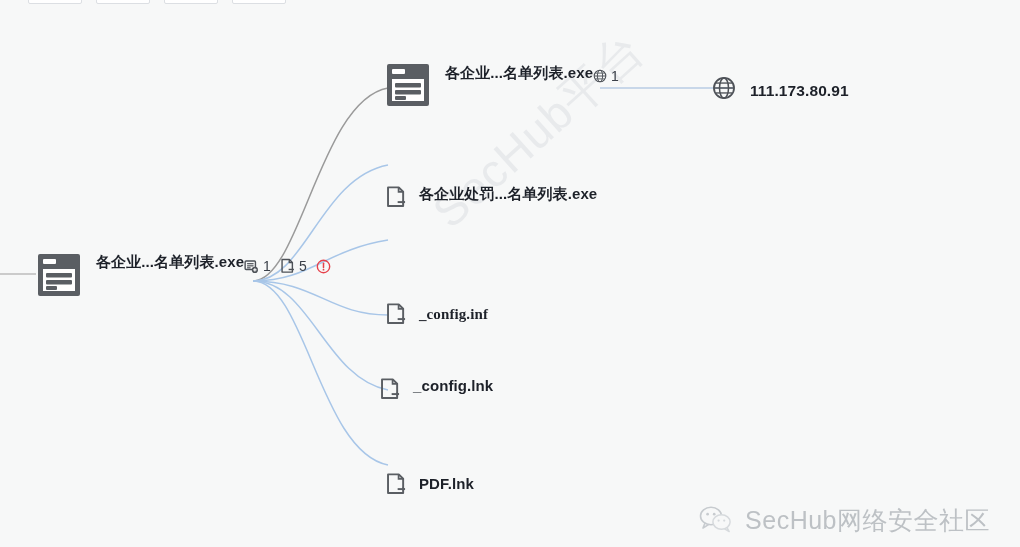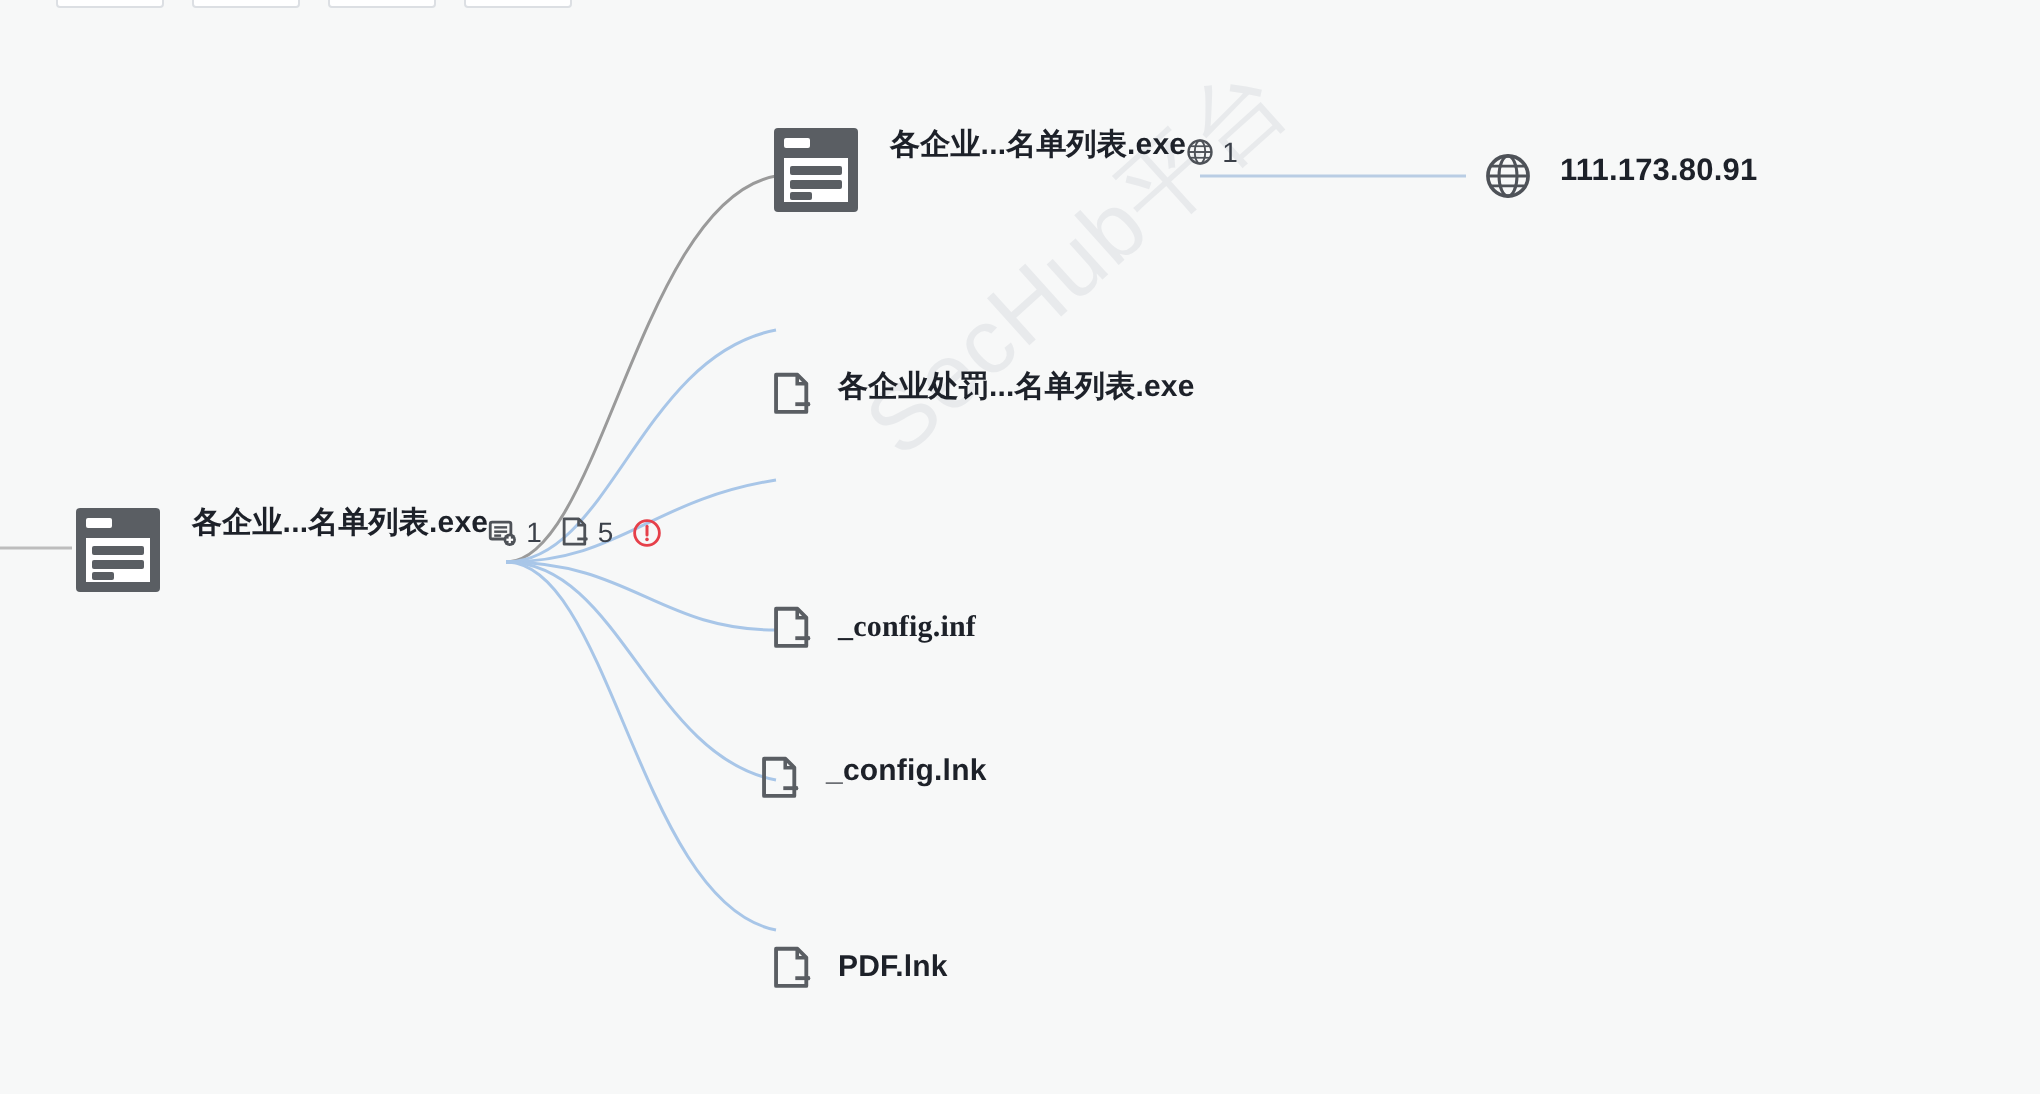--- a/index.html
+++ b/index.html
@@ -104,23 +104,23 @@
 
   #node-child-1 { left: 385px; top: 152px; align-items: flex-start; margin-top: 33px; }
   #node-child-2 { left: 385px; top: 227px; align-items: center; }
   #node-child-3 { left: 385px; top: 302px; align-items: center; font-family: Liberation Serif, serif; }
   #node-child-4 { left: 379px; top: 377px; }
   #node-child-5 { left: 385px; top: 472px; align-items: center; }
   .leaf .node-body { margin-left: 12px; }
 
   
   #node-ip {
-    left: 742px;
+    left: 712px;
     top: 76px;
-    align-items: flex-start;
+    align-items: flex-end;
   }
   #node-ip .node-body { margin-left: 14px; }
   #node-ip .node-label { font-size: 15.5px; }
 
   
   .wm-diagonal {
     position: absolute;
     left: 420px;
     top: 196px;
     font-size: 46px;
@@ -303,14 +303,27 @@
       <ellipse cx="8" cy="8" rx="3" ry="6.7" fill="none" stroke="#4e5258" stroke-width="1"></ellipse>
       <line x1="1.3" y1="8" x2="14.7" y2="8" stroke="#4e5258" stroke-width="1"></line>
       <line x1="2.5" y1="4.7" x2="13.5" y2="4.7" stroke="#4e5258" stroke-width="0.9"></line>
       <line x1="2.5" y1="11.3" x2="13.5" y2="11.3" stroke="#4e5258" stroke-width="0.9"></line>
     </svg>
     <div class="node-body">
       <div class="node-label">111.173.80.91</div>
     </div>
   </div>
 
+  <div class="wm-brand">
+    <svg width="34" height="30" viewBox="0 0 34 30">
+      <ellipse cx="12" cy="11" rx="10.5" ry="8.8" fill="none" stroke="#aab0b6" stroke-width="1.6"></ellipse>
+      <path d="M6 18 L4 23 L9.5 19.6" fill="none" stroke="#aab0b6" stroke-width="1.6" stroke-linejoin="round"></path>
+      <circle cx="8.6" cy="9.2" r="1.35" fill="#aab0b6"></circle>
+      <circle cx="15.2" cy="9.2" r="1.35" fill="#aab0b6"></circle>
+      <ellipse cx="22.5" cy="17" rx="8.6" ry="7.2" fill="#f7f8f8" stroke="#c3c8cd" stroke-width="1.5"></ellipse>
+      <path d="M28 22.6 L30.2 26.6 L25.6 23.9" fill="none" stroke="#c3c8cd" stroke-width="1.5" stroke-linejoin="round"></path>
+      <circle cx="19.6" cy="15.6" r="1.1" fill="#c3c8cd"></circle>
+      <circle cx="25.2" cy="15.6" r="1.1" fill="#c3c8cd"></circle>
+    </svg>
+    <span class="wm-brand-text">SecHub网络安全社区</span>
+  </div>
 
 </div>
 
 </body></html>

